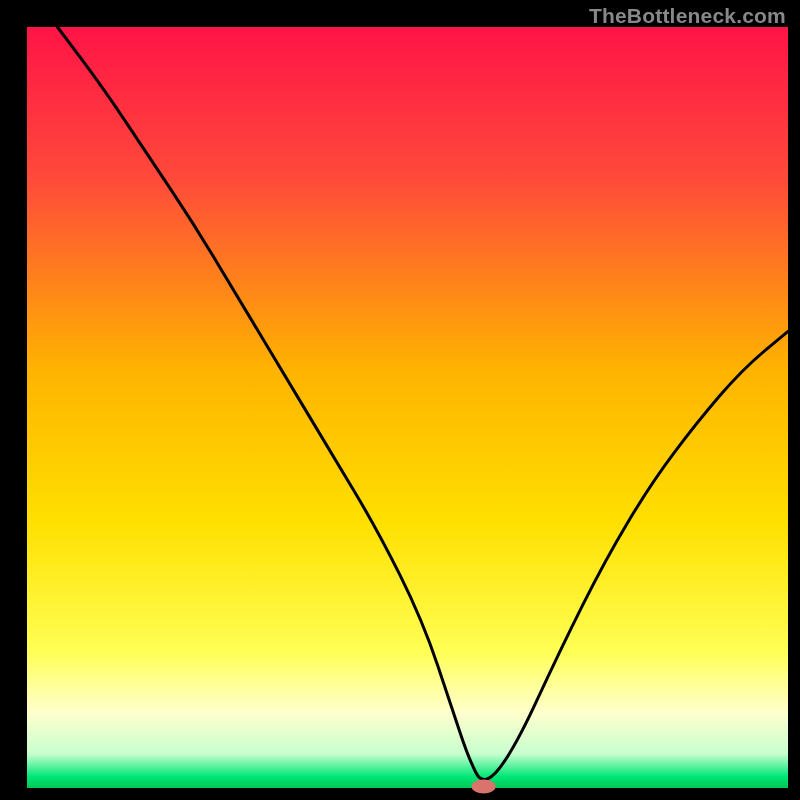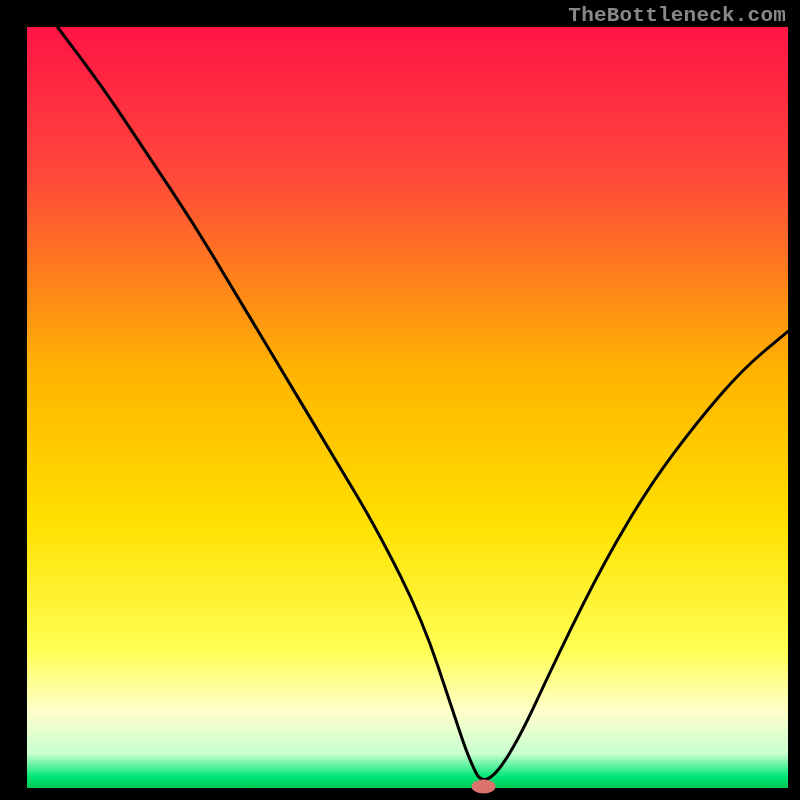--- a/index.html
+++ b/index.html
@@ -9,21 +9,20 @@
     height: 800px;
     background: #000;
     font-family: Arial, Helvetica, sans-serif;
     overflow: hidden;
   }
   .stage {
     position: relative;
     width: 800px;
     height: 588px;
     background: #000;
-    font-family: Liberation Mono, monospace;
   }
   .watermark {
     position: absolute;
     top: 4px;
     right: 14px;
     color: #888;
     font-size: 21px;
     font-weight: 600;
     letter-spacing: 0.2px;
     z-index: 20;

